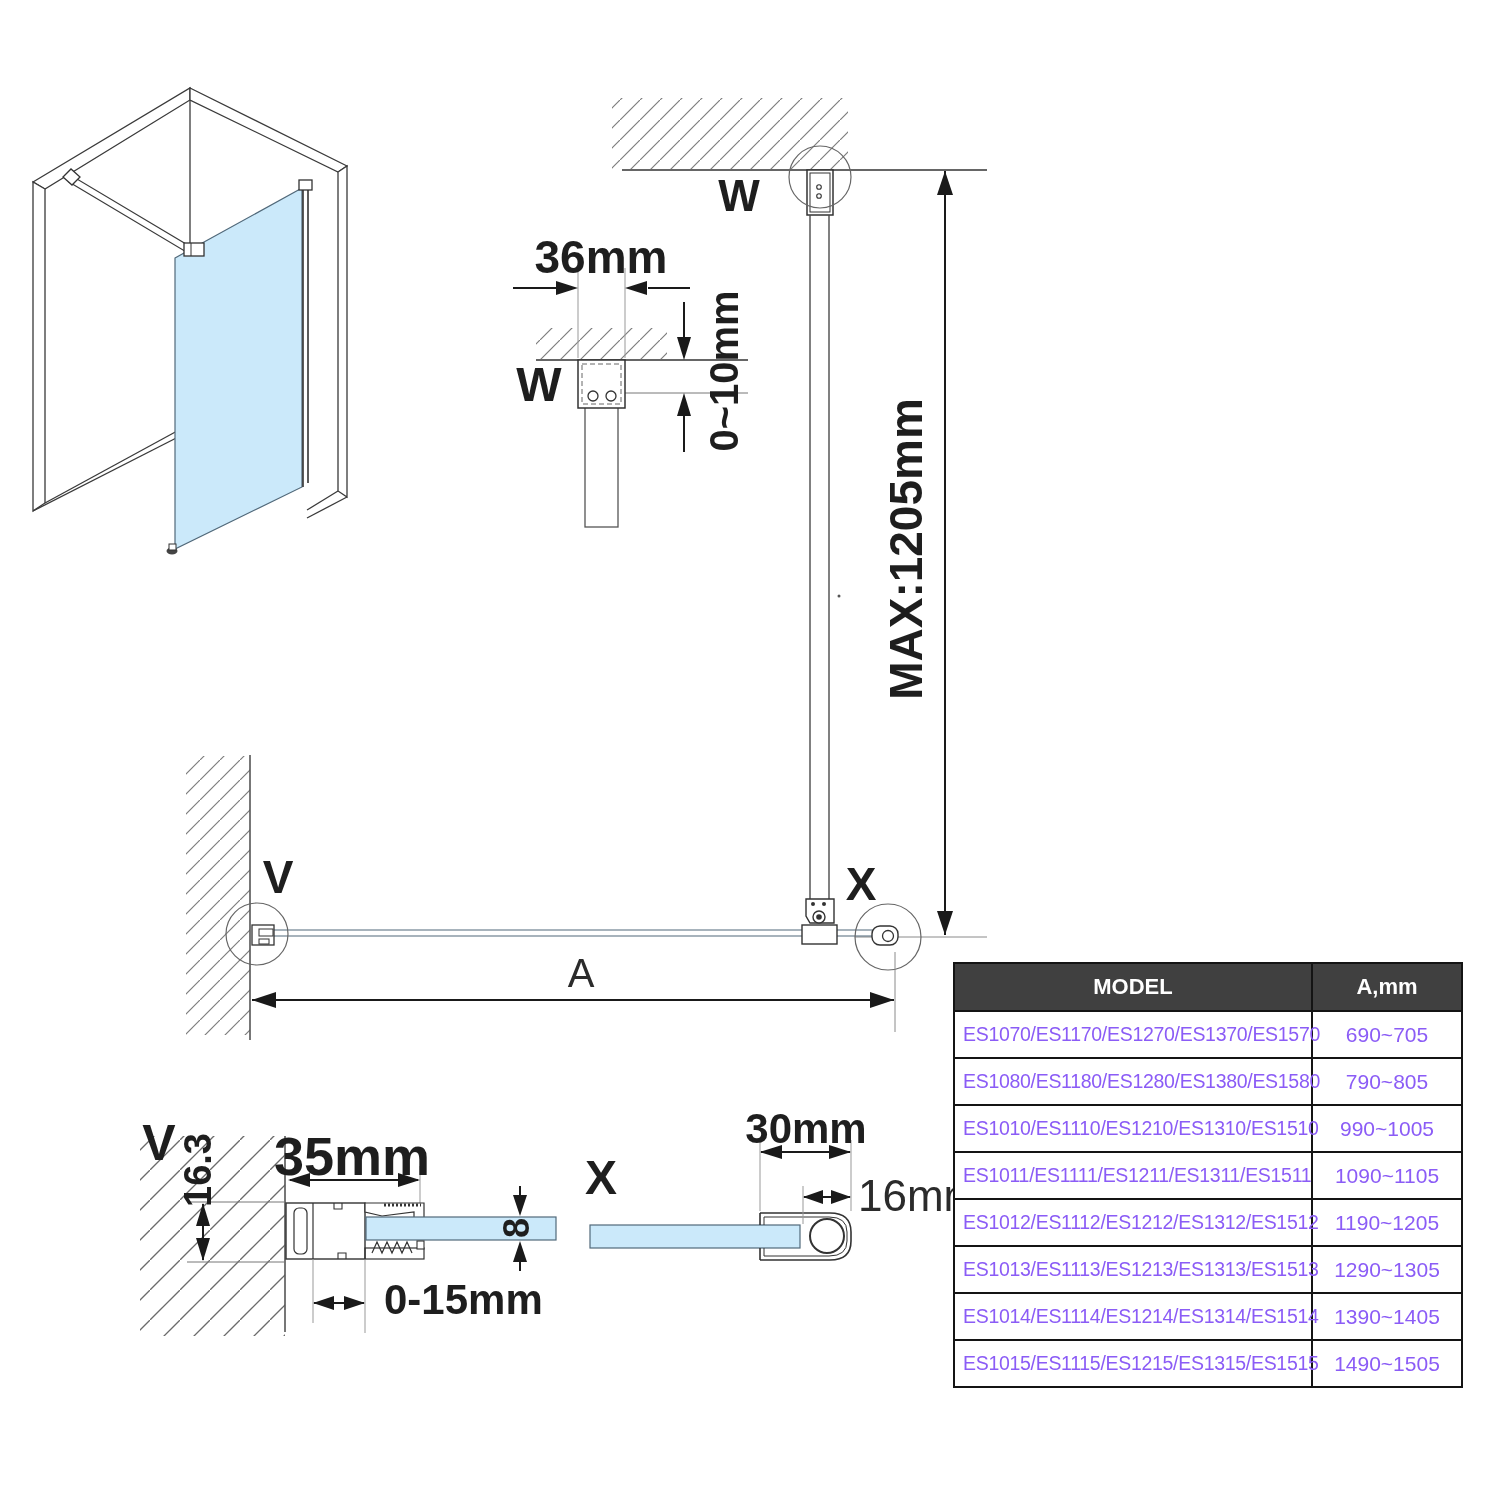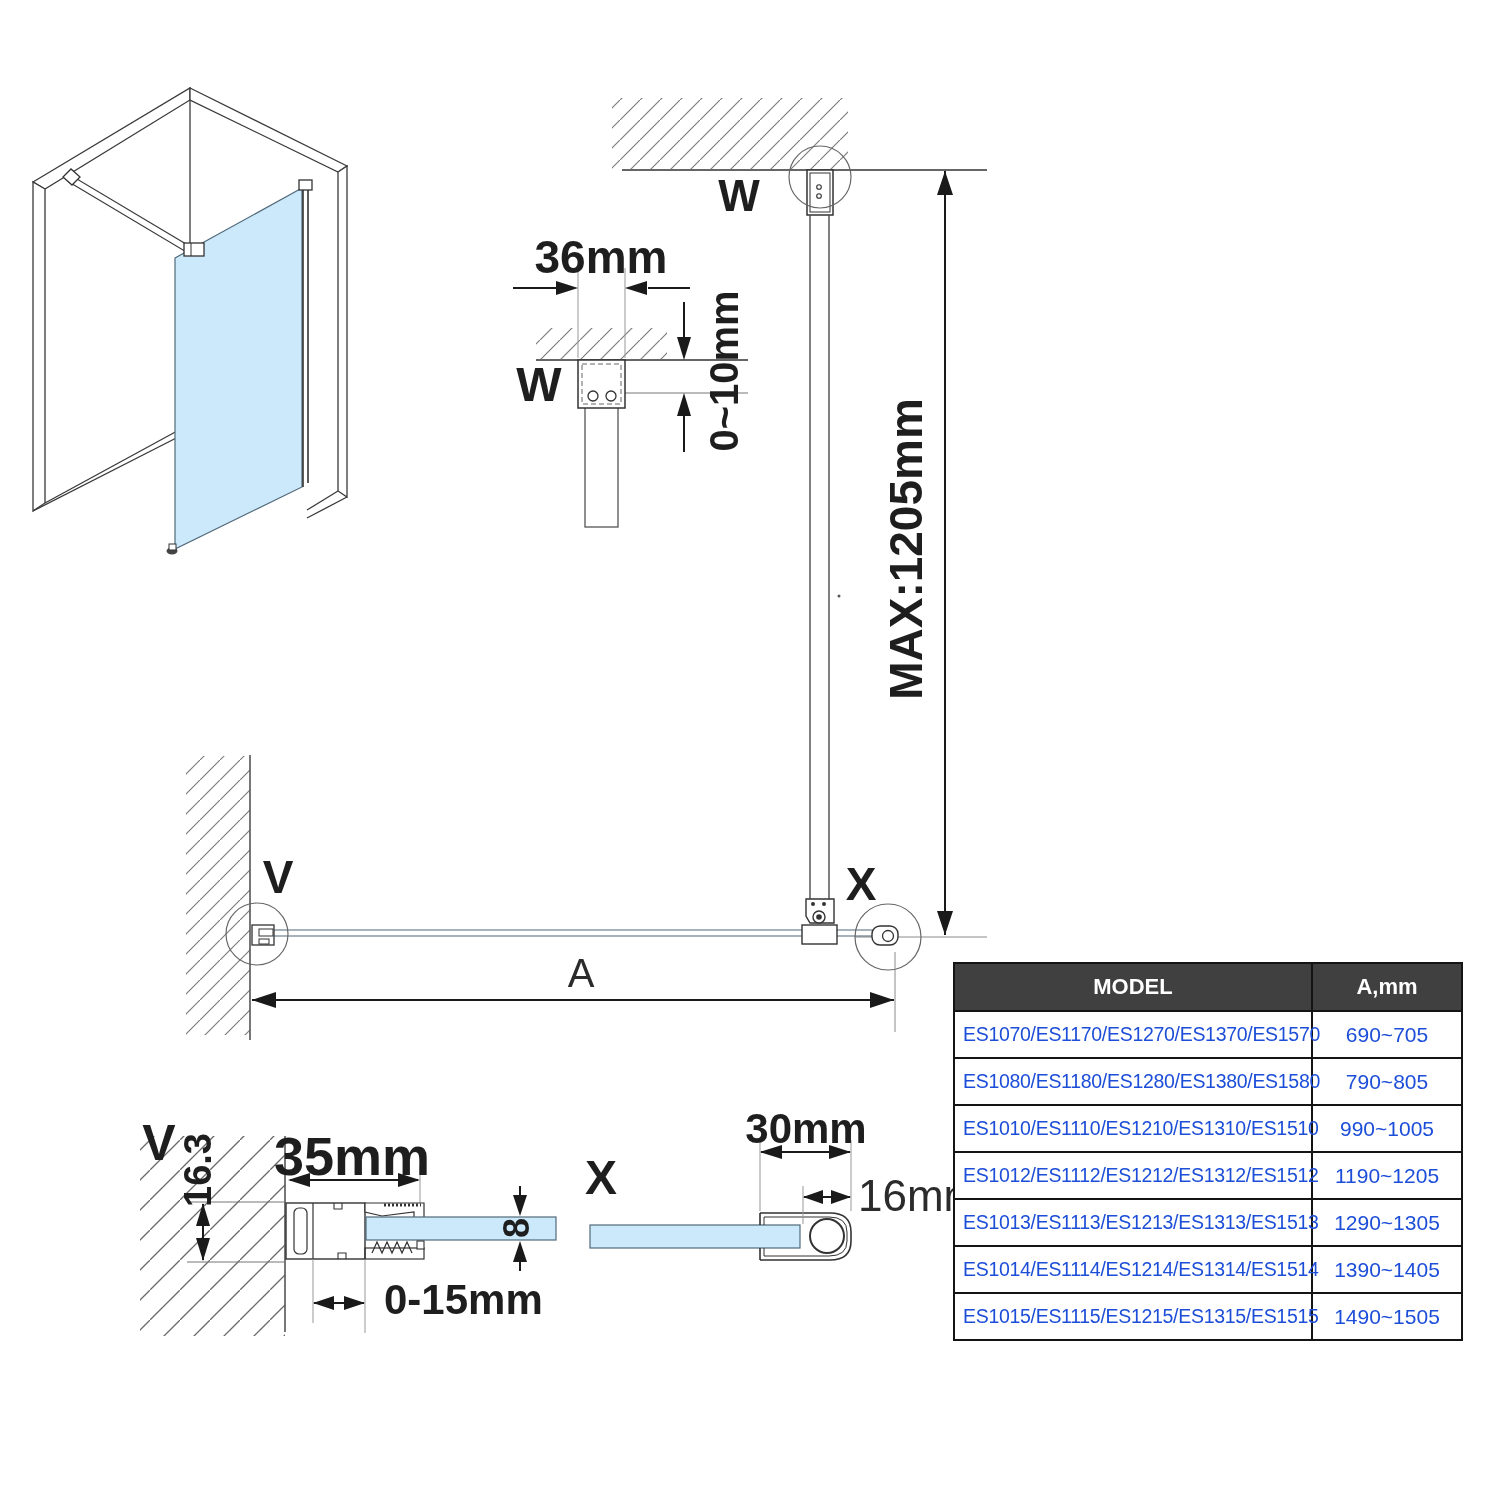--- a/index.html
+++ b/index.html
@@ -10,21 +10,21 @@
        white-space:nowrap;line-height:1;}
   .rot{transform:translate(-50%,-50%) rotate(-90deg);}
   .anchor-left{transform:translate(0,-50%);}
   .w400{font-weight:400;}
   
   #spec-table{position:absolute;left:953px;top:962px;width:508px;border-collapse:collapse;
               table-layout:fixed;}
   #spec-table th,#spec-table td{border:2px solid #141414;}
   #spec-table th{background:#404040;color:#ffffff;font-size:22px;font-weight:bold;
                  height:44px;text-align:center;}
-  #spec-table td{background:#ffffff;color:#1d4ed8;height:43px;}
+  #spec-table td{background:#ffffff;color:#8b5cf6;height:43px;}
   #spec-table td.model{font-size:19.5px;text-align:left;padding-left:8px;letter-spacing:-0.3px;}
   #spec-table td.aval{font-size:21px;text-align:center;}
   col.c-model{width:358px;} col.c-a{width:150px;}
 </style>
 </head>
 <body>
 
 <div id="stage">
 
 <svg id="linework" width="1500" height="1500" viewBox="0 0 1500 1500">
@@ -249,20 +249,24 @@
     </tr>
     <tr>
       <td class="model">ES1080/ES1180/ES1280/ES1380/ES1580</td>
       <td class="aval">790~805</td>
     </tr>
     <tr>
       <td class="model">ES1010/ES1110/ES1210/ES1310/ES1510</td>
       <td class="aval">990~1005</td>
     </tr>
     <tr>
+      <td class="model">ES1011/ES1111/ES1211/ES1311/ES1511</td>
+      <td class="aval">1090~1105</td>
+    </tr>
+    <tr>
       <td class="model">ES1012/ES1112/ES1212/ES1312/ES1512</td>
       <td class="aval">1190~1205</td>
     </tr>
     <tr>
       <td class="model">ES1013/ES1113/ES1213/ES1313/ES1513</td>
       <td class="aval">1290~1305</td>
     </tr>
     <tr>
       <td class="model">ES1014/ES1114/ES1214/ES1314/ES1514</td>
       <td class="aval">1390~1405</td>

